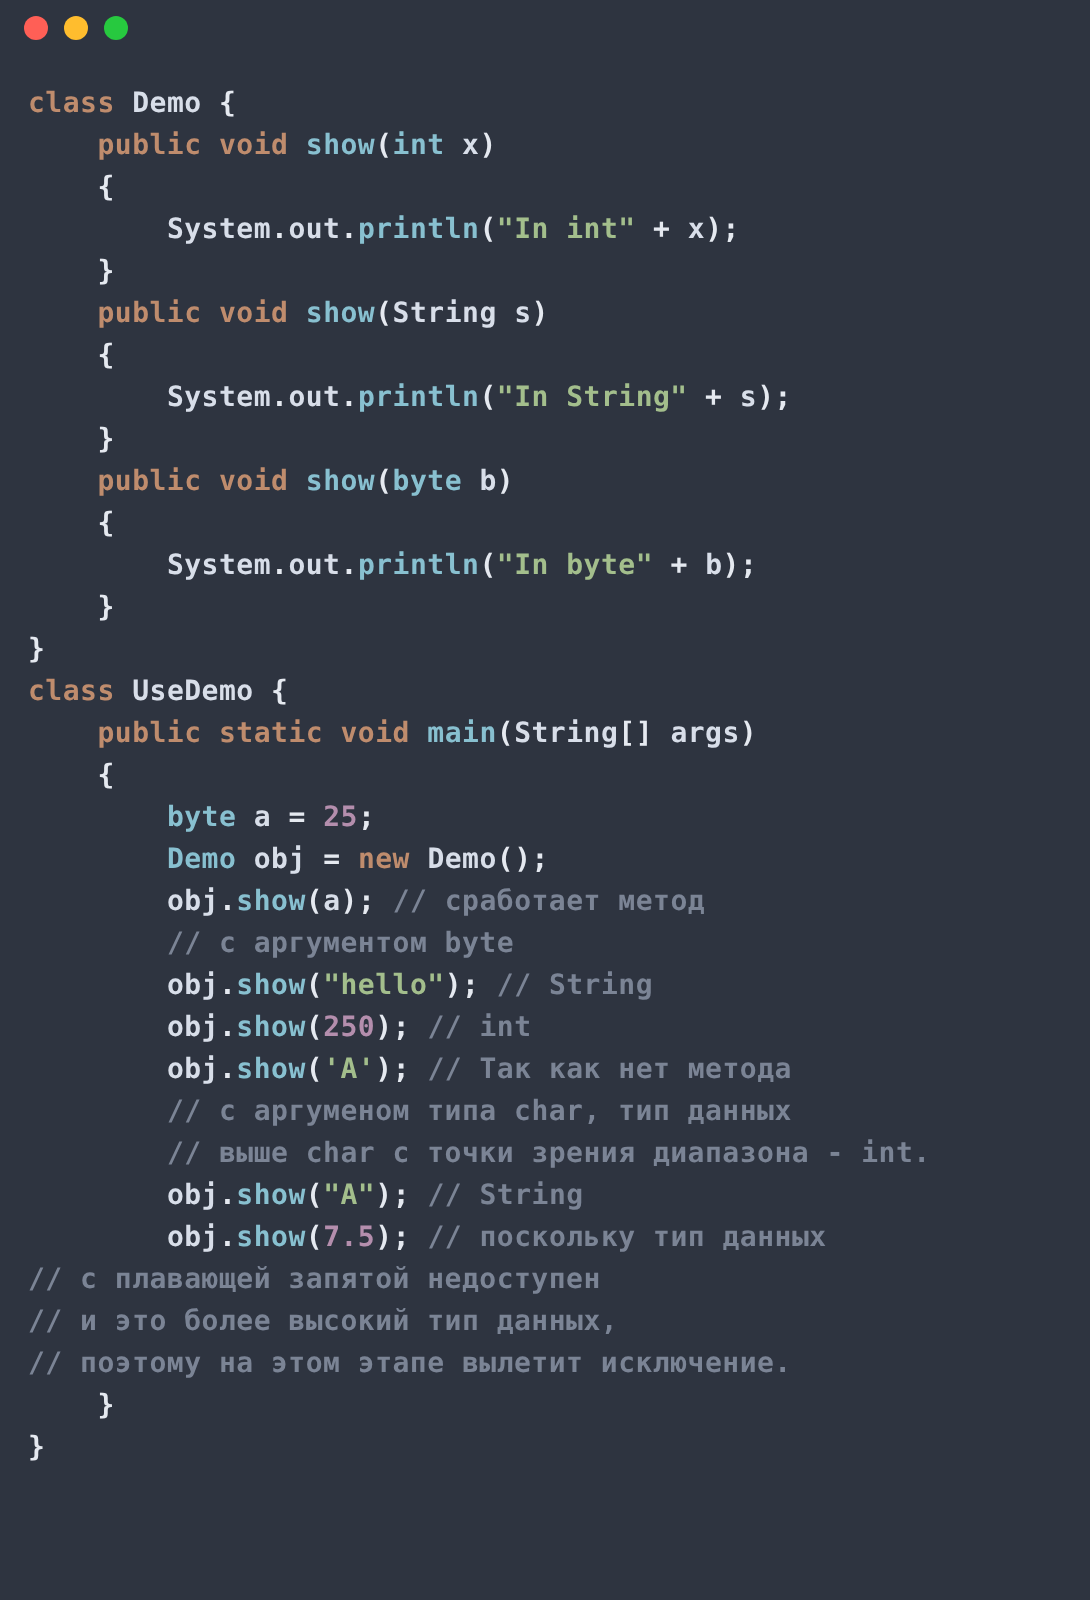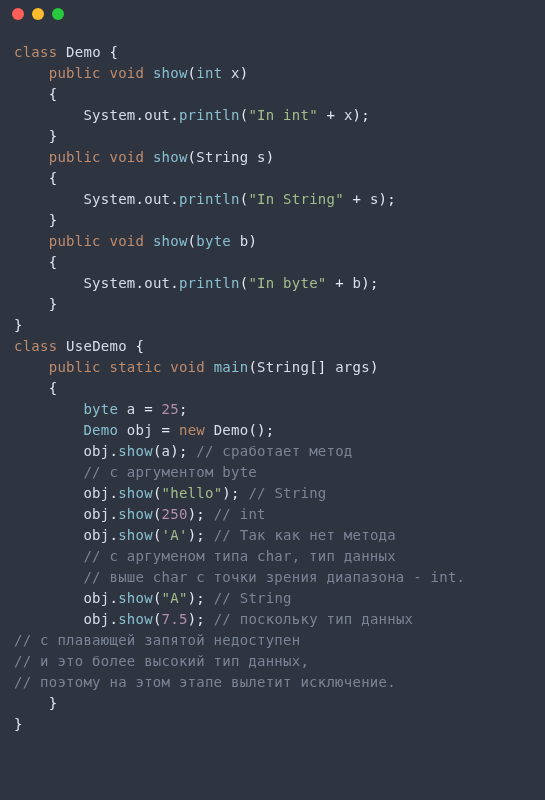--- a/index.html
+++ b/index.html
@@ -33,21 +33,21 @@
   .dot.red    { background: #ff5f56; }
   .dot.yellow { background: #ffbd2e; }
   .dot.green  { background: #27c93f; }
 
   pre.code {
     margin: 0;
     padding: 14px 0 20px 14px;
     color: #d8dee9;
     line-height: 1.5;
     white-space: pre;
-    font-weight: 400;
+    font-weight: 700;
     letter-spacing: 0.25px;
   }
 
   .kw   { color: #bf8c6d; }  
   .type { color: #d8dee9; }  
   .intk { color: #88c0d0; }  
   .fn   { color: #88c0d0; }  
   .id   { color: #d8dee9; }  
   .num  { color: #b48ead; }  
   .str  { color: #a3be8c; }  

